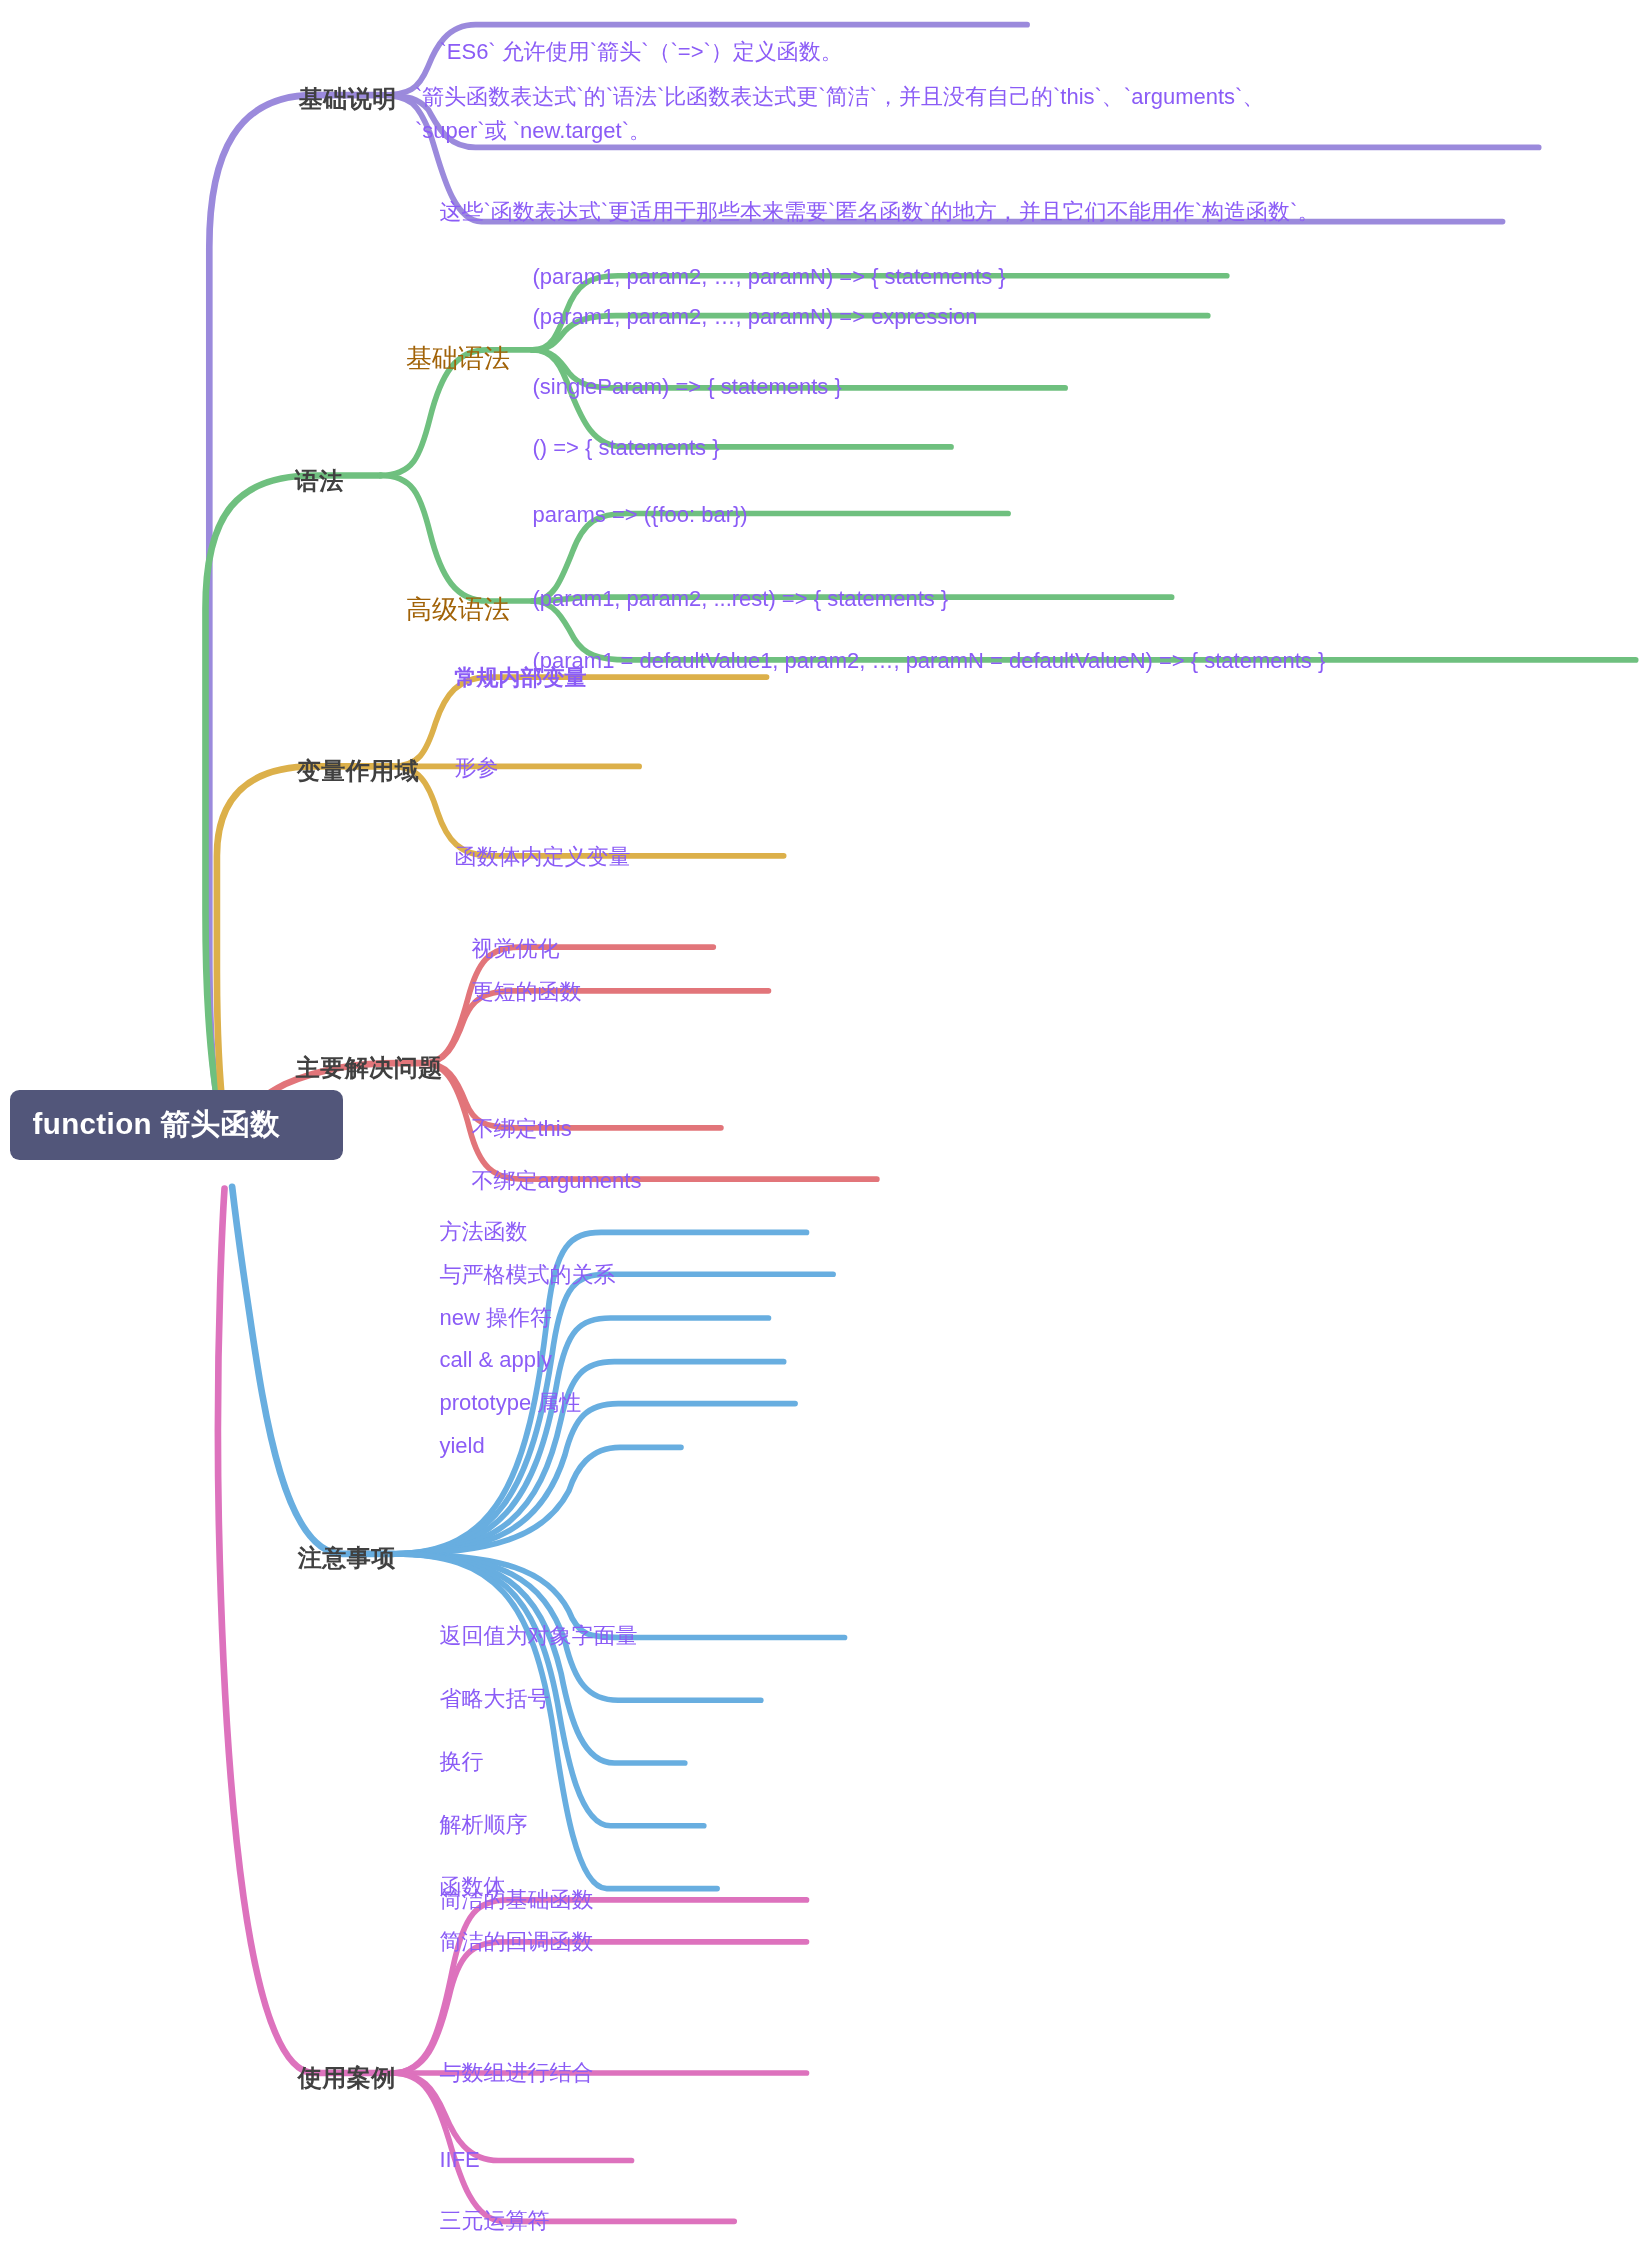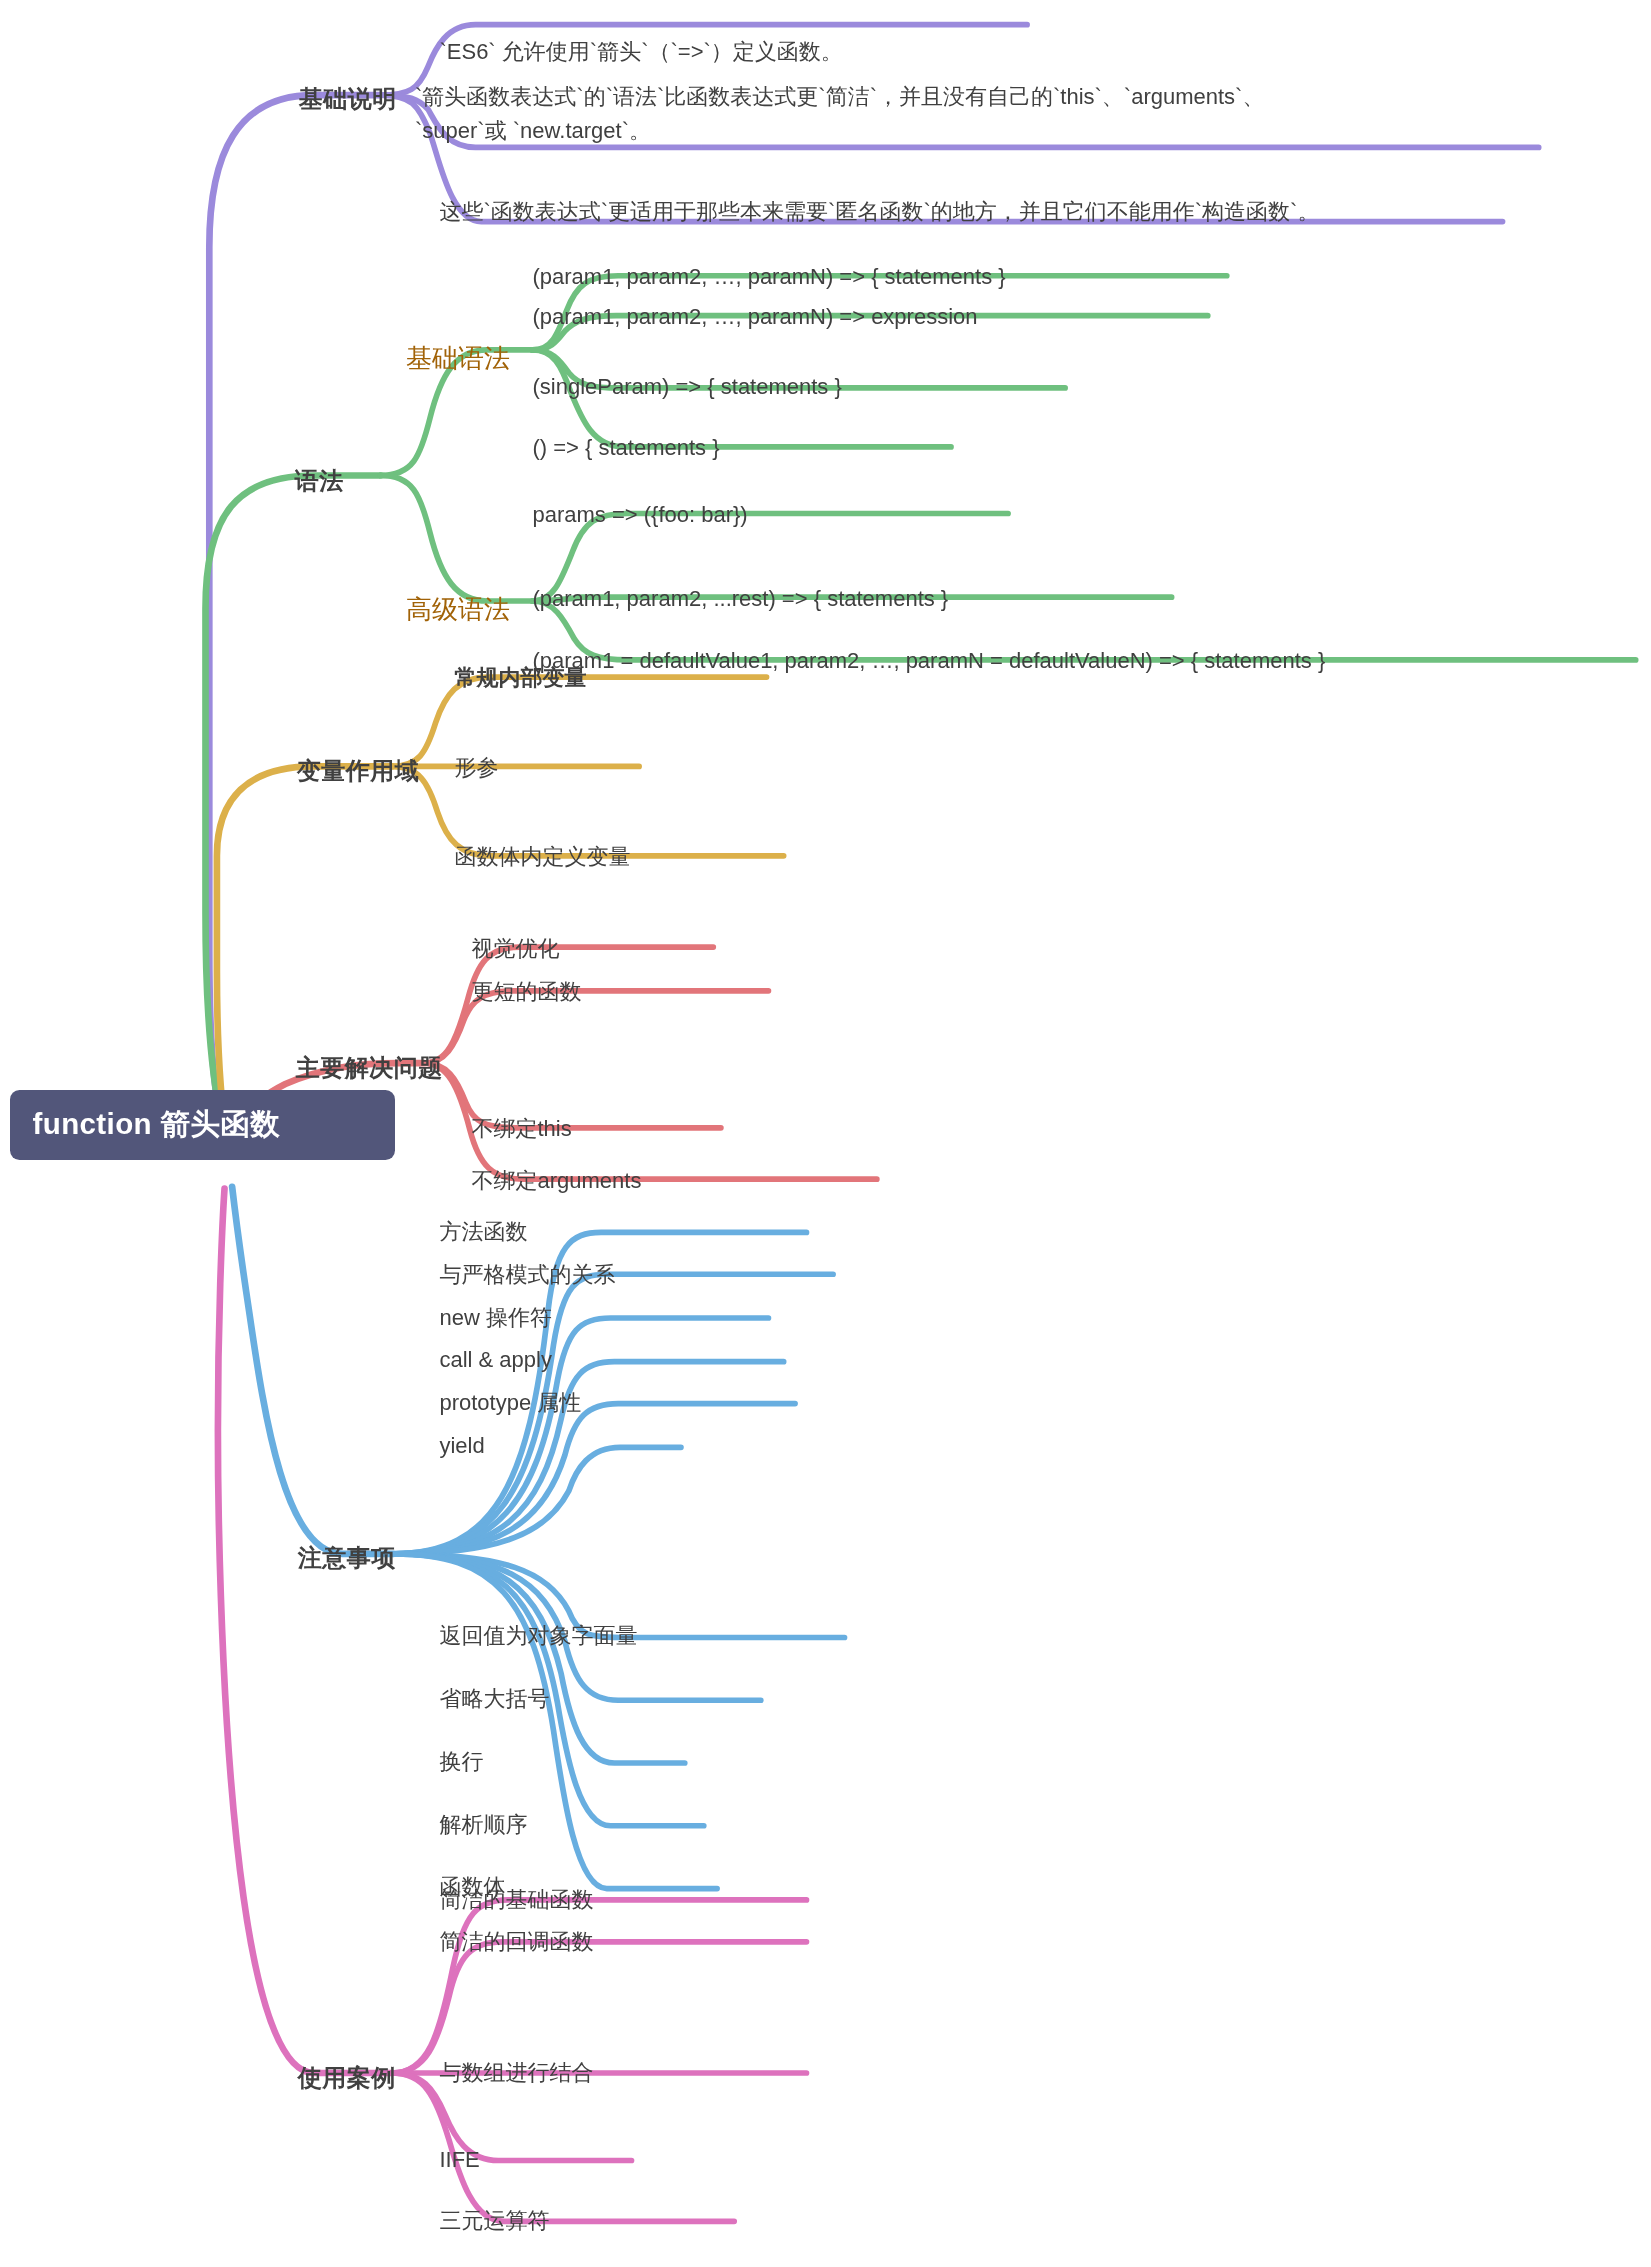--- a/index.html
+++ b/index.html
@@ -51,21 +51,21 @@
     letter-spacing: 0.5px;
   }
   .lvl2 {
     font-size: 26px;
     font-weight: 400;
     color: #a16207;
   }
   .lvl3 {
     font-size: 22px;
     font-weight: 400;
-    color: #404040;
+    color: #8b5cf6;
   }
   .multiline {
     line-height: 1.55;
     white-space: pre-line;
   }
 </style>
 </head>
 <body>
 
 <div id="canvas">
@@ -145,21 +145,21 @@
         <path d="M412,2180 C450,2180 462,2140 476,2070 C488,2012 502,1998 534,1998 L848,1998" stroke-width="6"></path>
         <path d="M412,2180 C448,2180 460,2148 472,2100 C482,2056 496,2042 528,2042 L848,2042" stroke-width="6"></path>
         <path d="M412,2180 C452,2180 478,2180 510,2180 L848,2180" stroke-width="6"></path>
         <path d="M412,2180 C444,2180 456,2196 468,2224 C478,2248 492,2272 524,2272 L664,2272" stroke-width="6"></path>
         <path d="M412,2180 C446,2180 458,2204 472,2250 C484,2292 498,2336 530,2336 L772,2336" stroke-width="6"></path>
       </g>
 
     </g>
   </svg>
 
-  <div class="root-node" style="left:9.5px; top:1090px; width:385px;">
+  <div class="root-node" style="left:9.5px; top:1090px; width:333px;">
     <span>function 箭头函数</span>
   </div>
 
   <div class="node lvl1" style="left:270px; top:51px;">
     <span>基础说明</span>
   </div>
 
   <div class="node lvl3" style="left:415px; top:7.6px;">
     <span>`ES6` 允许使用`箭头`（`=&gt;`）定义函数。</span>
   </div>

